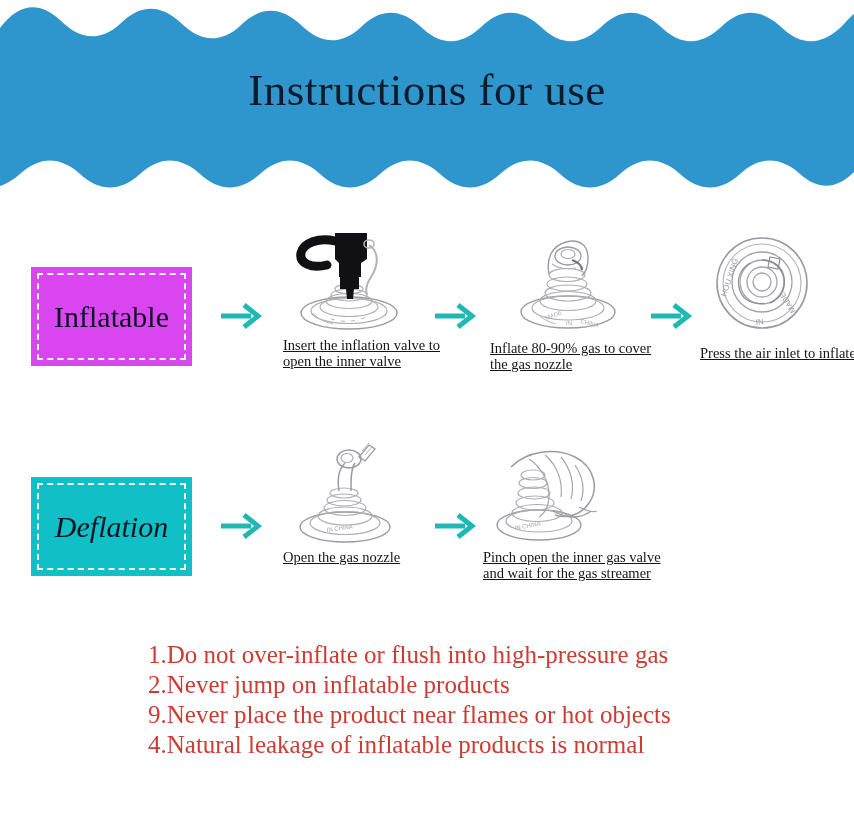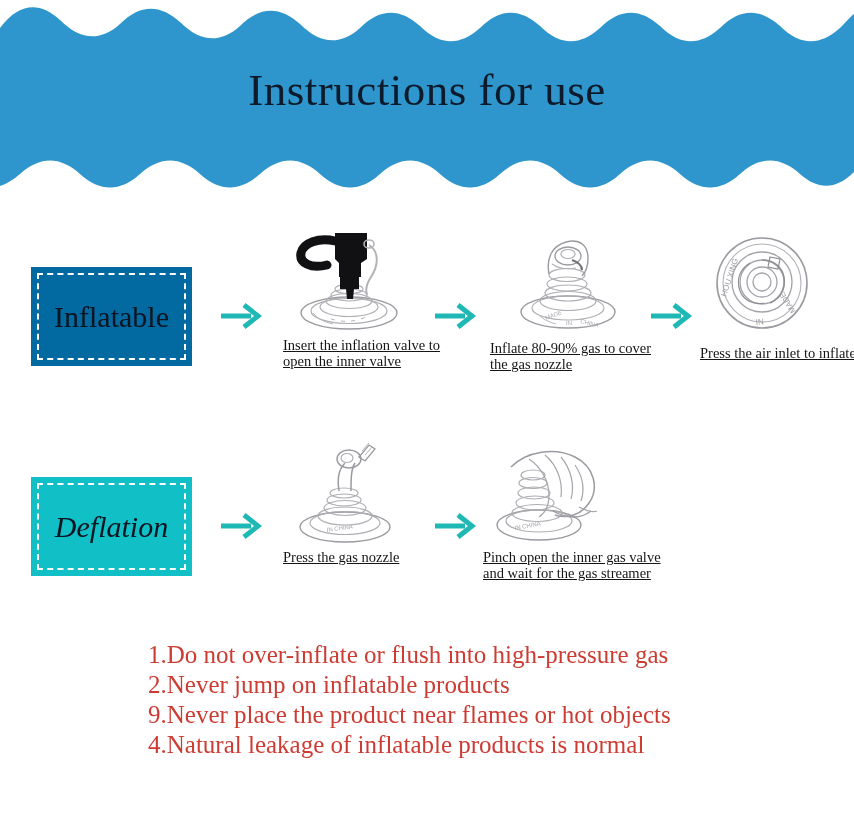--- a/index.html
+++ b/index.html
@@ -75,21 +75,21 @@
     font-size: 30px;
     color: #0b1420;
     white-space: nowrap;
     z-index: 2;
   }
   #box-inflatable {
     left: 31px;
     top: 42px;
     width: 161px;
     height: 99px;
-    background: #0369a1;
+    background: #d946ef;
   }
   #box-deflation {
     left: 31px;
     top: 40px;
     width: 161px;
     height: 99px;
     background: #11bfc6;
     font-style: italic;
   }
 
@@ -310,21 +310,21 @@
 
           <path d="M56,54 C54,42 56,32 62,26" fill="none" stroke="#9a9aa0" stroke-width="1.5"></path>
           <path d="M68,54 C68,42 68,32 72,26" fill="none" stroke="#9a9aa0" stroke-width="1.5"></path>
           <ellipse cx="66" cy="22" rx="12" ry="9" fill="none" stroke="#9a9aa0" stroke-width="1.4"></ellipse>
           <ellipse cx="64" cy="21" rx="6" ry="4.5" fill="none" stroke="#aeaeb4" stroke-width="1.2"></ellipse>
           <path d="M76,20 L86,8 L92,12 L82,24 Z" fill="none" stroke="#9a9aa0" stroke-width="1.3"></path>
           <path d="M79,14 l7,-8 M82,18 l7,-8" stroke="#b2b2b8" stroke-width="1" fill="none"></path>
           <text x="44" y="95" font-family="Liberation Sans, sans-serif" font-size="6" fill="#a7a7ad" transform="rotate(-8 44 95)">IN CHINA</text>
         </svg>
       </div>
-      <div class="step-caption">Press the gas nozzle</div>
+      <div class="step-caption">Open the gas nozzle</div>
     </div>
 
     <div class="arrow" style="left:432px; top:72px;">
       <svg width="46" height="34" viewBox="0 0 46 34" xmlns="http://www.w3.org/2000/svg">
         <path d="M3,17 L33,17" stroke="#1fb8b5" stroke-width="5" stroke-linecap="butt" fill="none"></path>
         <path d="M26,6 L40,17 L26,28" stroke="#1fb8b5" stroke-width="5" fill="none" stroke-linejoin="miter" stroke-linecap="butt"></path>
       </svg>
     </div>
 
     <div class="step" style="left:483px; top:0px;">

